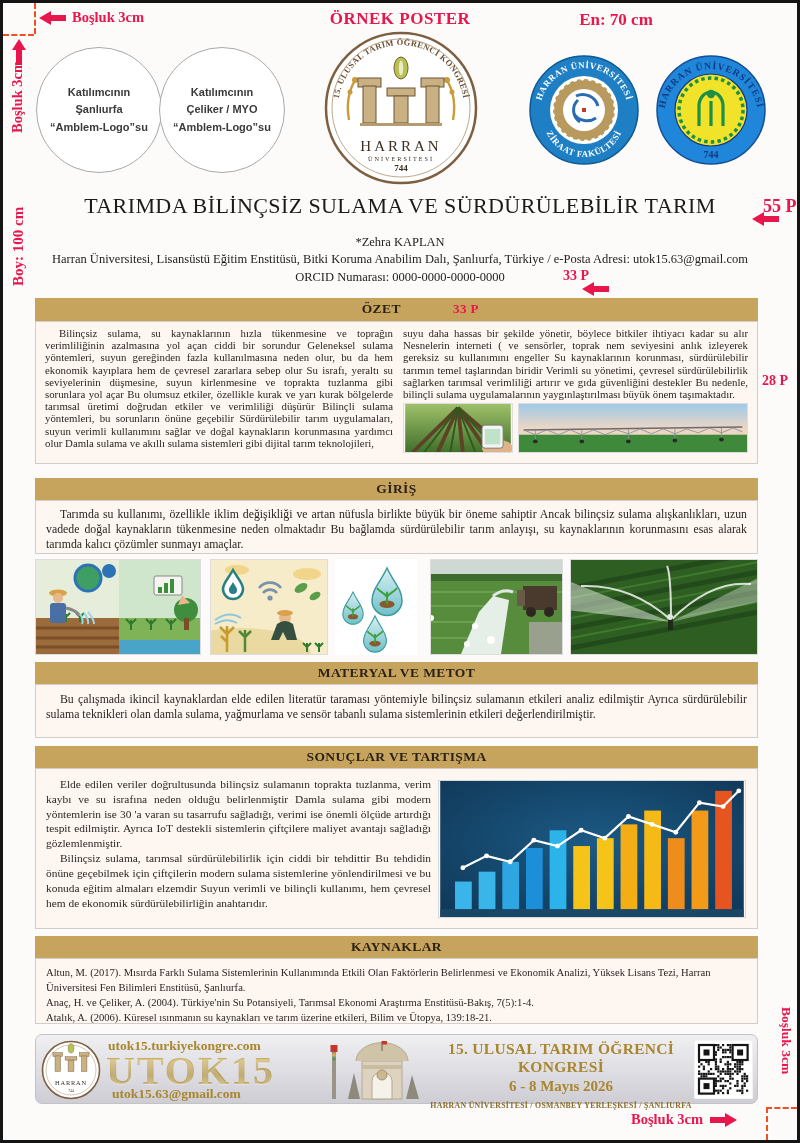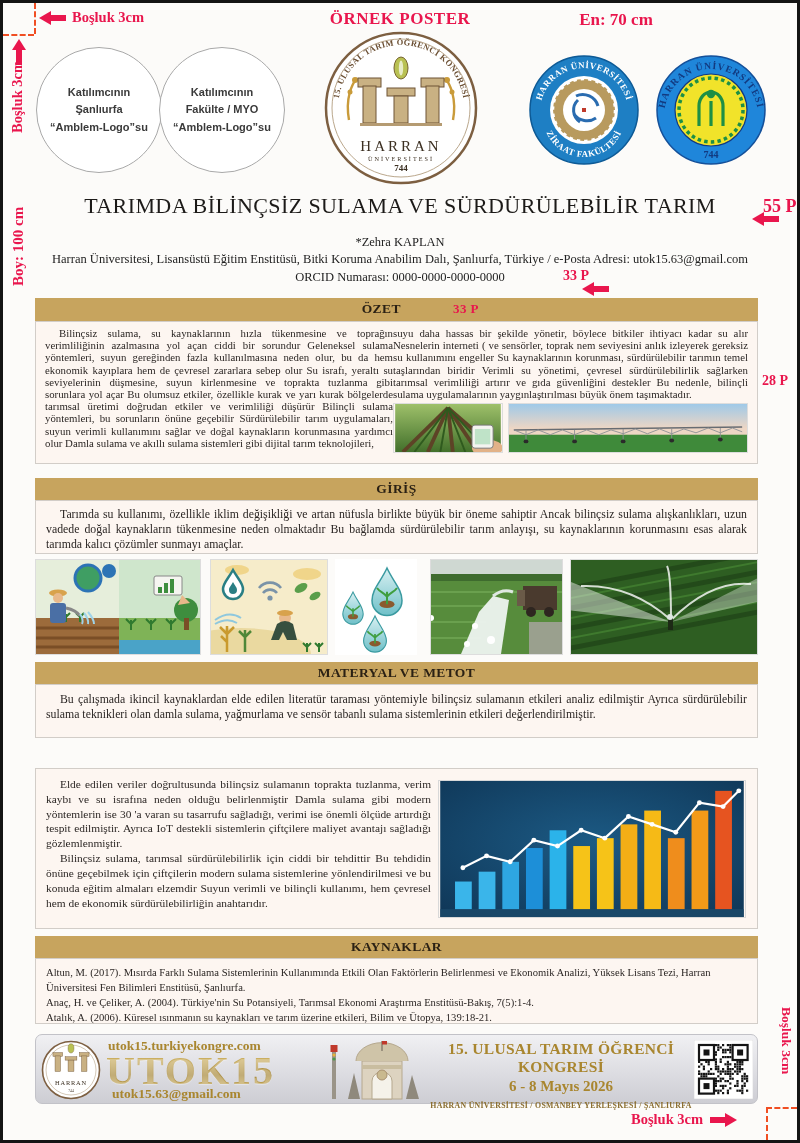--- a/index.html
+++ b/index.html
@@ -69,21 +69,21 @@
   <div class="abs red rot-up" style="left:6px;top:130px;width:92px;font-size:14.5px">Boşluk 3cm</div>
 
   
   <div class="logo-circle" style="left:33px;top:44px">
     <span>Katılımcının</span>
     <span>Şanlıurfa</span>
     <span>“Amblem-Logo”su</span>
   </div>
   <div class="logo-circle" style="left:156px;top:44px">
     <span>Katılımcının</span>
-    <span>Fakülte / MYO</span>
+    <span>Çeliker / MYO</span>
     <span>“Amblem-Logo”su</span>
   </div>
 
   
   <svg class="abs" style="left:320px;top:27px" width="156" height="156" viewBox="0 0 156 156">
     <defs>
         <path id="arcC" d="M 15,78 A 63,63 0 0 1 141,78"></path>
       </defs>
     <circle cx="78" cy="78" r="75" fill="#ffffff" stroke="#7d5f41" stroke-width="2.5"></circle>
     <circle cx="78" cy="78" r="69" fill="none" stroke="#a8906f" stroke-width="0.8"></circle>
@@ -169,21 +169,21 @@
   <span class="abs red" style="left:560px;top:265px;font-size:14px">33 P</span>
 
   <div class="abs red rot-up" style="left:7px;top:283px;width:110px;font-size:15px">Boy: 100 cm</div>
 
   
   <div class="sec-bar" style="top:295px">
     <span>ÖZET</span>
     <span class="abs arrL" style="left:392px;top:3px;transform:scale(.8)"></span>
     <span class="abs red" style="left:418px;top:0;font-size:13px">33 P</span>
   </div>
-  <div class="sec-box" style="top:318px;height:143px;display:flex;padding:5px 9px">
+  <div class="sec-box" style="top:318px;height:143px;display:flex;gap:10px;padding:5px 9px">
     <div class="jtext indent" style="width:49.5%;font-size:10.8px;line-height:1.13">Bilinçsiz sulama, su kaynaklarının hızla tükenmesine ve toprağın verimliliğinin azalmasına yol açan ciddi bir sorundur Geleneksel sulama yöntemleri, suyun gereğinden fazla kullanılmasına neden olur, bu da hem ekonomik kayıplara hem de çevresel zararlara sebep olur Su israfı, yeraltı su seviyelerinin düşmesine, suyun kirlenmesine ve toprakta tuzlanma gibi sorunlara yol açar Bu olumsuz etkiler, özellikle kurak ve yarı kurak bölgelerde tarımsal üretimi doğrudan etkiler ve verimliliği düşürür Bilinçli sulama yöntemleri, bu sorunların önüne geçebilir Sürdürülebilir tarım uygulamaları, suyun verimli kullanımını sağlar ve doğal kaynakların korunmasına yardımcı olur Damla sulama ve akıllı sulama sistemleri gibi dijital tarım teknolojileri,</div>
     <div style="flex:1;display:flex;flex-direction:column">
       <div class="jtext" style="font-size:10.8px;line-height:1.13">suyu daha hassas bir şekilde yönetir, böylece bitkiler ihtiyacı kadar su alır Nesnelerin interneti ( ve sensörler, toprak nem seviyesini anlık izleyerek gereksiz su kullanımını engeller Su kaynaklarının korunması, sürdürülebilir tarımın temel taşlarından biridir Verimli su yönetimi, çevresel sürdürülebilirlik sağlarken tarımsal verimliliği artırır ve gıda güvenliğini destekler Bu nedenle, bilinçli sulama uygulamalarının yaygınlaştırılması büyük önem taşımaktadır.</div>
       <div style="display:flex;gap:5px;margin-top:3px">
         <svg width="110" height="50" viewBox="0 0 110 50" style="border:1px solid #ddd">
           <defs>
               <linearGradient id="gfield" x1="0" y1="0" x2="0" y2="1">
             <stop offset="0" stop-color="#9ec06a"></stop>
                 <stop offset="1" stop-color="#42702b"></stop>
               </linearGradient>
@@ -387,20 +387,23 @@
     </svg>
   </div>
 
   
   <div class="sec-bar" style="top:659px">
     <span>MATERYAL VE METOT</span>
   </div>
   <div class="sec-box jtext indent" style="top:681px;height:54px;padding:7px 10px;font-size:11.8px;line-height:1.3">Bu çalışmada ikincil kaynaklardan elde edilen literatür taraması yöntemiyle bilinçsiz sulamanın etkileri analiz edilmiştir Ayrıca sürdürülebilir sulama teknikleri olan damla sulama, yağmurlama ve sensör tabanlı sulama sistemlerinin etkileri değerlendirilmiştir.</div>
 
   
+  <div class="sec-bar" style="top:743px">
+    <span>SONUÇLAR VE TARTIŞMA</span>
+  </div>
   <div class="sec-box" style="top:765px;height:161px;padding:8px 10px">
     <div style="width:385px">
       <p class="jtext indent" style="font-size:11.4px;line-height:1.3">Elde edilen veriler doğrultusunda bilinçsiz sulamanın toprakta tuzlanma, verim kaybı ve su israfına neden olduğu belirlenmiştir Damla sulama gibi modern yöntemlerin ise 30 'a varan su tasarrufu sağladığı, verimi ise önemli ölçüde artırdığı tespit edilmiştir. Ayrıca IoT destekli sistemlerin çiftçilere maliyet avantajı sağladığı gözlemlenmiştir.</p>
       <p class="jtext indent" style="font-size:11.4px;line-height:1.3">Bilinçsiz sulama, tarımsal sürdürülebilirlik için ciddi bir tehdittir Bu tehdidin önüne geçebilmek için çiftçilerin modern sulama sistemlerine yönlendirilmesi ve bu konuda eğitim almaları elzemdir Suyun verimli ve bilinçli kullanımı, hem çevresel hem de ekonomik sürdürülebilirliğin anahtarıdır.</p>
     </div>
     <svg class="abs" style="left:402px;top:11px;border:1px solid #d8d8d8" width="308" height="138" viewBox="0 0 308 138">
       <defs>
           <radialGradient id="gchart" cx="0.5" cy="0.45" r="0.85">
         <stop offset="0" stop-color="#1c5a84"></stop>
             <stop offset="1" stop-color="#0d3150"></stop>

